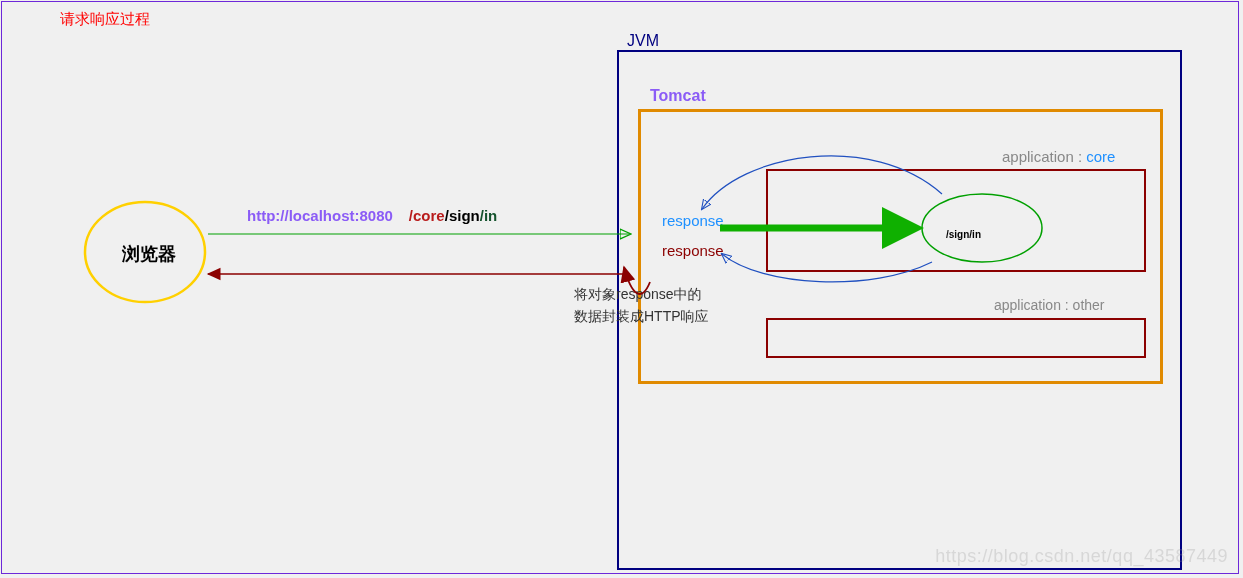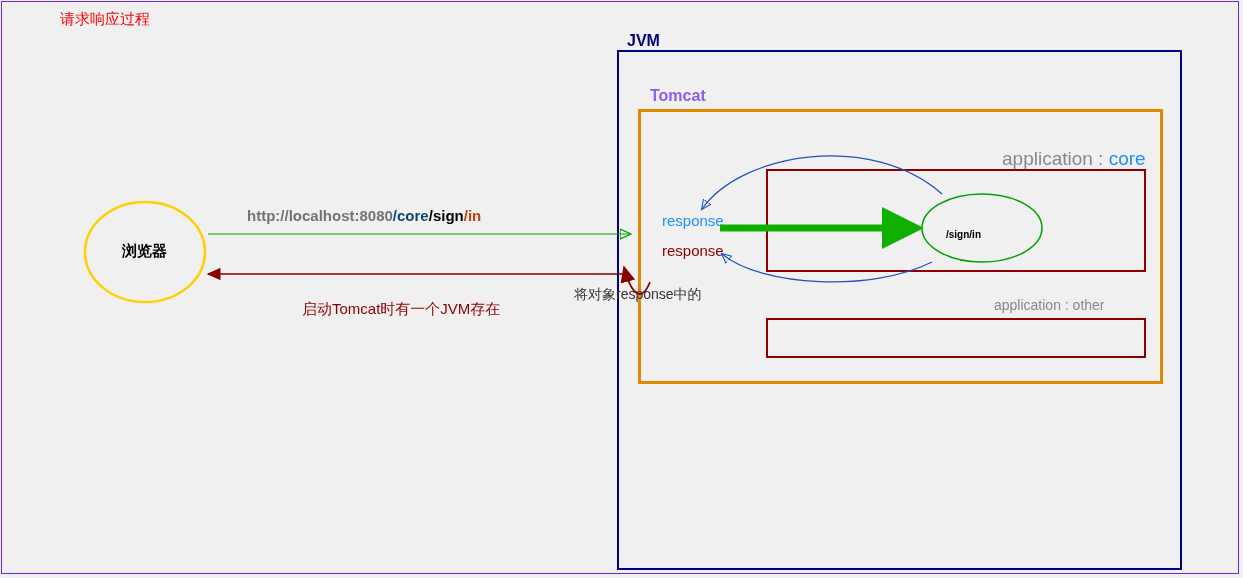--- a/index.html
+++ b/index.html
@@ -33,56 +33,56 @@
   }
 </style>
 </head>
 <body>
 
 <div class="canvas">
 
   <div class="abs" style="left:58px; top:8px; color:#ff0000; font-size:15px;">请求响应过程</div>
 
   <div class="abs" style="left:615px; top:48px; width:565px; height:520px; border:2px solid #000080; box-sizing:border-box;"></div>
-  <div class="abs" style="left:625px; top:30px; color:#000080; font-weight:bold; font-size:16px;">JVM</div>
+  <div class="abs" style="left:625px; top:30px; color:#000080; font-weight:normal; font-size:16px;">JVM</div>
 
   <div class="abs" style="left:636px; top:107px; width:525px; height:275px; border:3px solid #e08a00; box-sizing:border-box;"></div>
   <div class="abs" style="left:648px; top:85px; color:#8b5cf6; font-weight:bold; font-size:16px;">Tomcat</div>
 
   <div class="abs" style="left:764px; top:167px; width:380px; height:103px; border:2px solid #8b0000; box-sizing:border-box;"></div>
-  <div class="abs" style="left:1000px; top:146px; color:#888888; font-size:19px;">
+  <div class="abs" style="left:1000px; top:146px; color:#888888; font-size:15px;">
     <span>application : </span><span style="color:#1e90ff;">core</span>
   </div>
 
   <div class="abs" style="left:764px; top:316px; width:380px; height:40px; border:2px solid #8b0000; box-sizing:border-box;"></div>
   <div class="abs" style="left:992px; top:295px; color:#888888; font-size:14px;">
     <span>application : </span><span style="color:#888888;">other</span>
   </div>
 
   <svg class="abs" style="left:915px; top:188px;" width="130" height="76">
     <ellipse cx="65" cy="38" rx="60" ry="34" fill="none" stroke="#00a000" stroke-width="1.5"></ellipse>
   </svg>
   <div class="abs" style="left:944px; top:227px; color:#000; font-weight:bold; font-size:10px;">/sign/in</div>
 
   <svg class="abs" style="left:78px; top:195px;" width="130" height="110">
     <ellipse cx="65" cy="55" rx="60" ry="50" fill="none" stroke="#ffd000" stroke-width="2.5"></ellipse>
   </svg>
-  <div class="abs" style="left:120px; top:240px; color:#000; font-weight:bold; font-size:15px;">浏览器</div>
+  <div class="abs" style="left:120px; top:240px; color:#000; font-weight:bold; font-size:18px;">浏览器</div>
 
   <div class="abs" style="left:245px; top:205px; font-weight:bold; font-size:15px;">
-    <span style="color:#737373;">http://localhost:8080</span><span style="color:#0c4a6e;">/core</span><span style="color:#000000;">/sign</span><span style="color:#c2410c;">/in</span>
+    <span style="color:#8b5cf6;">http://localhost:8080</span><span style="color:#b91c1c;padding-left:16px;">/core</span><span style="color:#000000;">/sign</span><span style="color:#14532d;">/in</span>
   </div>
 
   <div class="abs" style="left:660px; top:210px; color:#1e90ff; font-size:15px;">response</div>
   <div class="abs" style="left:660px; top:240px; color:#8b0000; font-size:15px;">response</div>
 
-  <div class="abs" style="left:300px; top:298px; color:#8b0000; font-size:15px;">启动Tomcat时有一个JVM存在</div>
 
   <div class="abs" style="left:572px; top:281px; color:#333; font-size:14px; line-height:22px;">
     <div>将对象response中的</div>
+    <div>数据封装成HTTP响应</div>
   </div>
 
   <svg class="abs" style="left:0; top:0;" width="1236" height="571">
     <defs>
       <marker id="arrow-green" viewBox="0 0 12 12" refX="10" refY="6" markerWidth="10" markerHeight="10" orient="auto">
         <path d="M0,1 L11,6 L0,11 Z" fill="none" stroke="#00a000" stroke-width="1.3"></path>
       </marker>
       <marker id="arrow-green-thick" viewBox="0 0 12 12" refX="8" refY="6" markerWidth="6" markerHeight="6" orient="auto">
         <path d="M0,0 L12,6 L0,12 Z" fill="#0fb000"></path>
       </marker>
@@ -100,13 +100,14 @@
 
     <line x1="628" y1="272" x2="206" y2="272" stroke="#8b0000" stroke-width="1.5" marker-end="url(#arrow-darkred)"></line>
 
     <path d="M 648 280 C 640 300, 630 295, 622 265" fill="none" stroke="#8b0000" stroke-width="1.8" marker-end="url(#arrow-darkred)"></path>
 
     <path d="M 940 192 C 870 130, 740 150, 700 207" fill="none" stroke="#2050c0" stroke-width="1.2" marker-end="url(#arrow-blue)"></path>
 
     <path d="M 930 260 C 870 290, 760 285, 720 252" fill="none" stroke="#2050c0" stroke-width="1.2" marker-end="url(#arrow-blue)"></path>
   </svg>
 
+  <div class="watermark">https://blog.csdn.net/qq_43587449</div>
 </div>
 
 </body></html>

